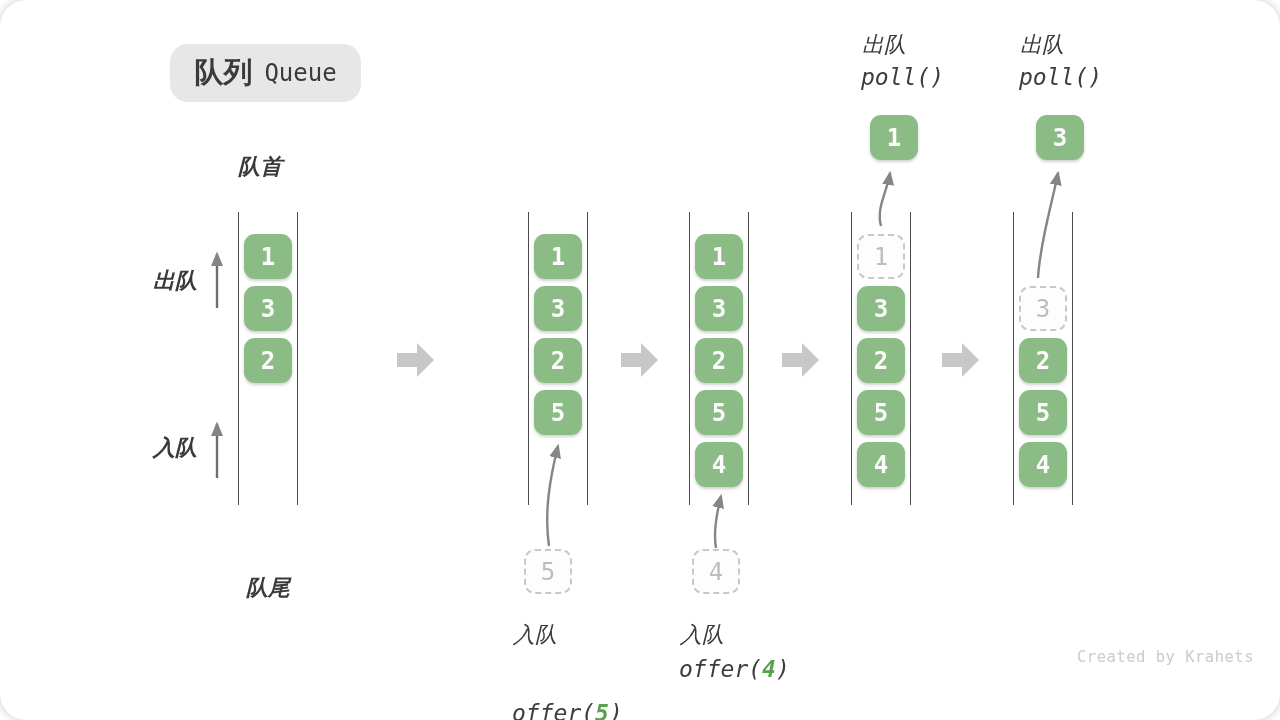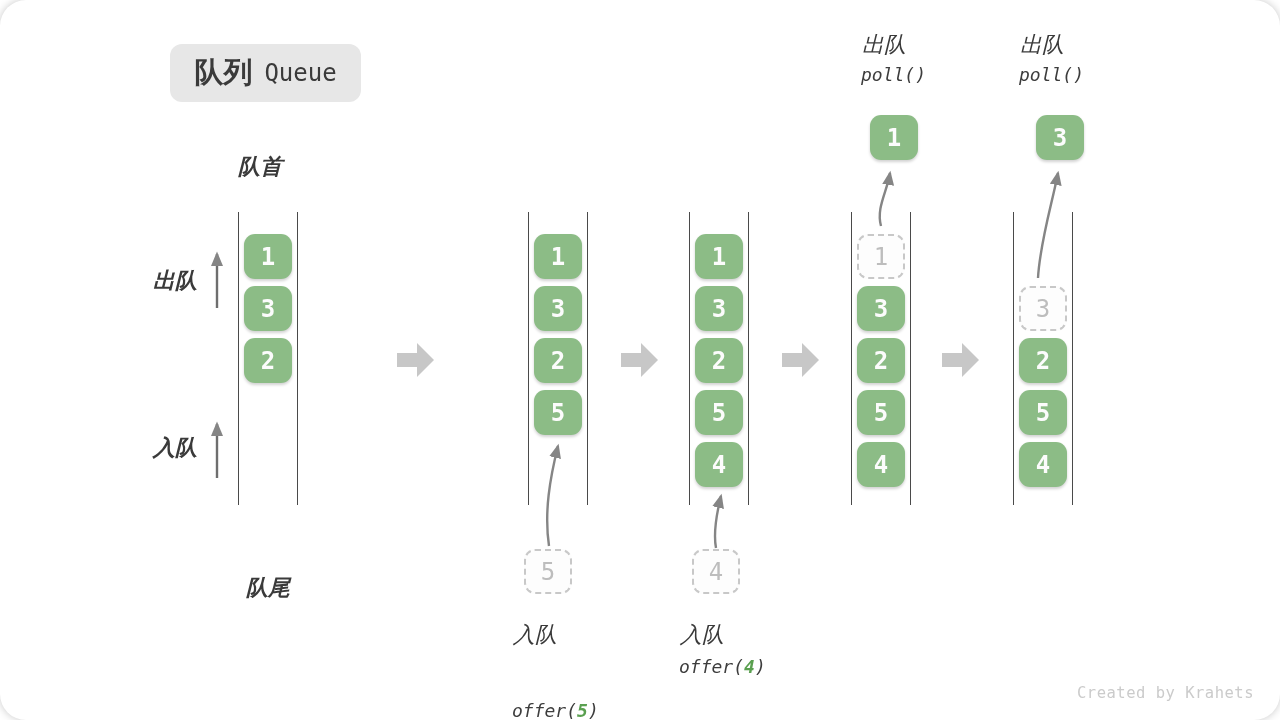--- a/index.html
+++ b/index.html
@@ -6,31 +6,31 @@
   .canvas{
     position:relative;width:1280px;height:720px;background:#ffffff;
     border-radius:26px;box-shadow:0 0 8px rgba(0,0,0,.22);
     overflow:hidden;box-sizing:border-box;
     font-family:"Liberation Sans","DejaVu Sans",sans-serif;color:#3a3a3a;
   }
   .abs{position:absolute;font-style:italic;}
   
   .badge{
     position:absolute;left:170px;top:44px;width:191px;height:58px;
-    background:#e7e7e7;border-radius:12px;display:flex;align-items:center;
+    background:#e7e7e7;border-radius:18px;display:flex;align-items:center;
     justify-content:center;gap:12px;
   }
   .badge-zh{font-size:29px;font-weight:700;color:#3a3a3a;}
   .badge-en{font-family:"DejaVu Sans Mono",monospace;font-size:24px;color:#3a3a3a;}
   
   .zh{font-size:22px;color:#3a3a3a;white-space:nowrap;}
   .zh.b{font-weight:700;}
   .zh.m{font-weight:500;}
   
-  .code{font-family:"DejaVu Sans Mono",monospace;font-size:18px;color:#3d3d3d;white-space:nowrap;}
+  .code{font-family:"DejaVu Sans Mono",monospace;font-size:23px;color:#3d3d3d;white-space:nowrap;}
   .code .arg{color:#5aa050;font-weight:700;}
   
   .qframe{
     position:absolute;top:212px;height:293px;width:60px;box-sizing:border-box;
     border-left:1.5px solid #4a4a4a;border-right:1.5px solid #4a4a4a;
   }
   
   .cell{
     position:absolute;width:48px;height:45px;border-radius:11px;box-sizing:border-box;
     display:flex;align-items:center;justify-content:center;
@@ -38,21 +38,21 @@
   }
   .cell.green{background:#8cbc86;color:#fcfcfc;box-shadow:0 2px 3px rgba(0,0,0,.18);}
   .cell.ghost{
     background:#fdfdfd;border:2px dashed #c8c8c8;color:#bdbdbd;font-weight:400;
   }
   
   .r1{top:234px}.r2{top:286px}.r3{top:338px}.r4{top:390px}.r5{top:442px}
   .c1{left:244px}.c2{left:534px}.c3{left:695px}.c4{left:857px}.c5{left:1019px}
   
   .credit{
-    position:absolute;left:1077px;top:684px;
+    position:absolute;left:1077px;top:648px;
     font-family:"DejaVu Sans Mono",monospace;font-size:15.5px;color:#cbcbcb;
     letter-spacing:0.5px;white-space:nowrap;
   }
   svg{position:absolute;overflow:visible;}
 </style>
 </head>
 <body>
 
 <div class="canvas">
 

